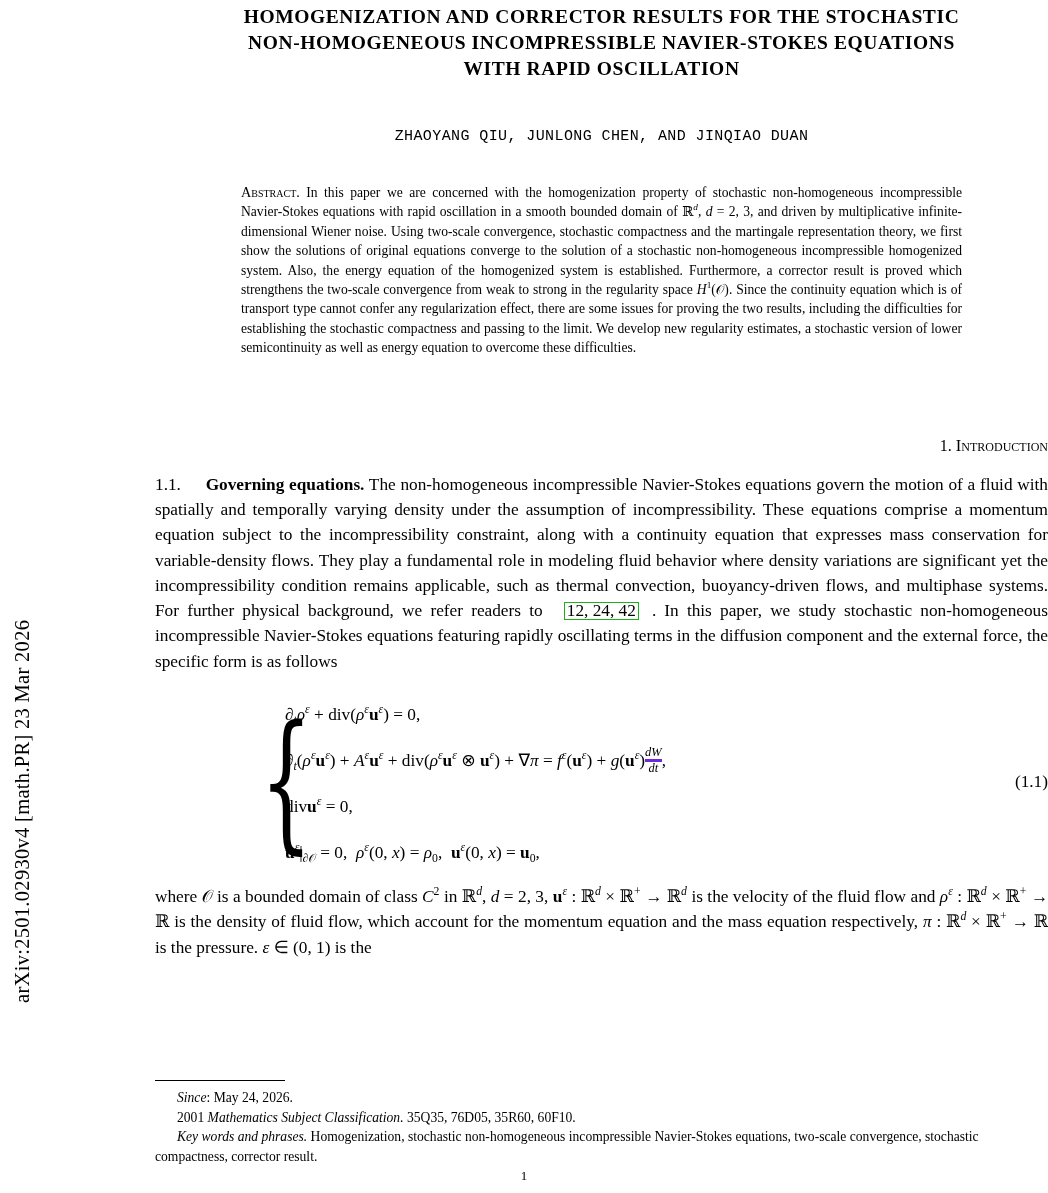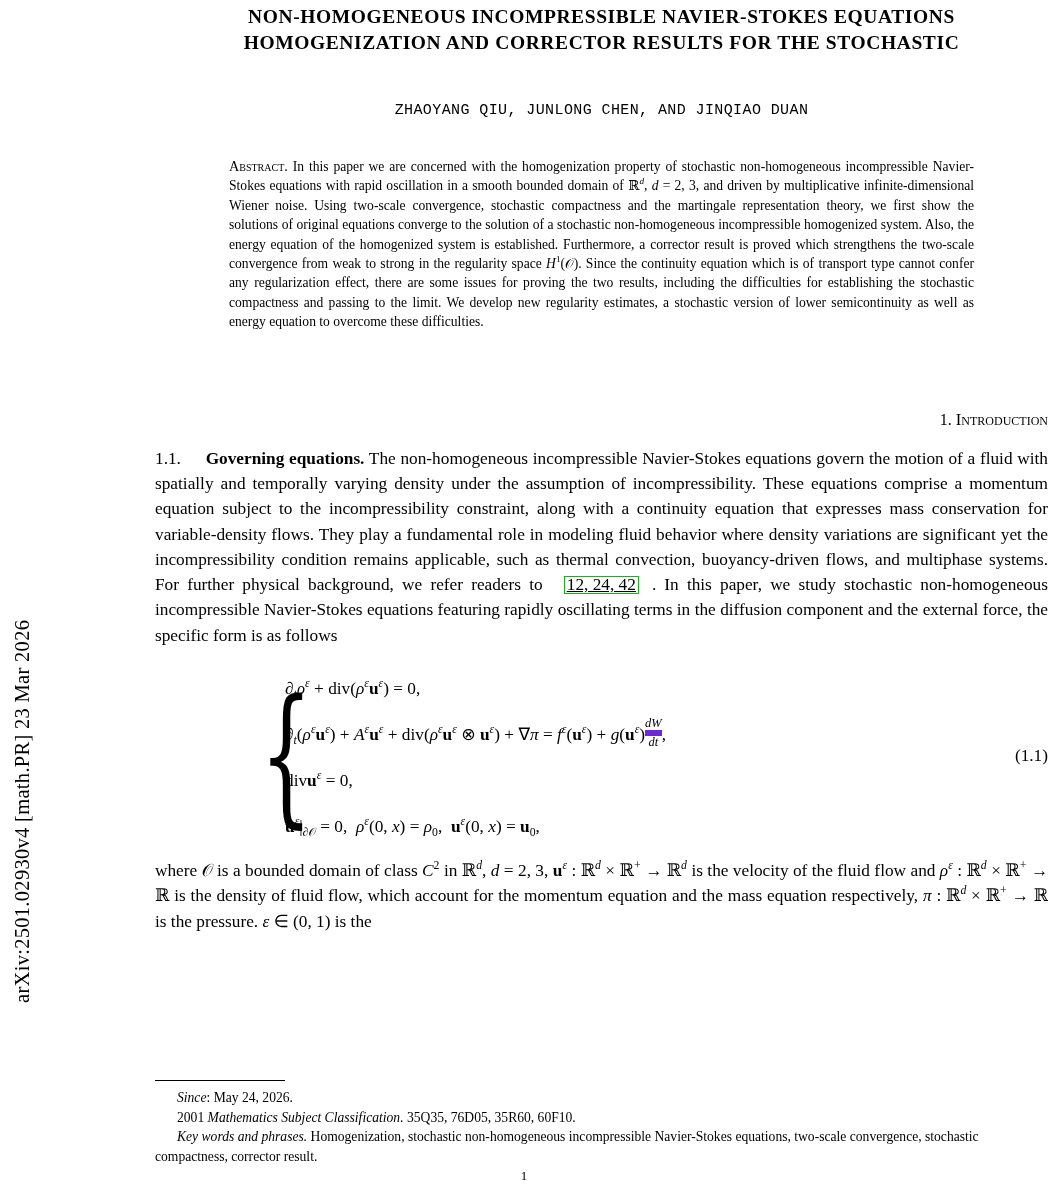--- a/index.html
+++ b/index.html
@@ -74,21 +74,21 @@
     width: 745px;
     font-size: 13.6px;
     line-height: 19.4px;
     text-align: justify;
     text-justify: inter-word;
   }
   .abstract .head {
     font-variant: small-caps;
     font-size: 14.2px;
   }
-  .abstract p { margin: 0; }
+  .abstract p { margin: 12px; }
 
   .section-head {
     text-align: right;
     margin-top: 78px;
     font-size: 16px;
   }
   .section-head .num { font-variant: normal; }
   .section-head .nm { font-variant: small-caps; font-size: 16.5px; }
 
   .body-text {
@@ -101,21 +101,20 @@
   .body-text p { margin: 0; }
   .subhead { font-weight: bold; margin-left: 20px; }
 
   .cite-box {
     display: inline-block;
     border: 1.4px solid #19b319;
     padding: 0px 2px;
     line-height: 16px;
     margin: 0 13px;
     vertical-align: baseline;
-    text-decoration: underline;
   }
   .cite-box .lnk { color: #000; }
 
   
   .equation-wrap {
     position: relative;
     margin-top: 12px;
     min-height: 192px;
   }
   .eq-brace {
@@ -183,37 +182,38 @@
   .bf { font-weight: bold; }
   sub, sup { font-size: 0.68em; line-height: 0; }
   .frac {
     display: inline-block;
     vertical-align: -0.45em;
     text-align: center;
     font-size: 0.72em;
     line-height: 1.05;
   }
   .frac .n { display: block; text-align: center; }
-  .frac .d { display: block; border-top: 6px solid #6d28d9; }
+  .frac .d { display: block; border-top: 3px solid #6d28d9; }
   .bb { font-family: "DejaVu Serif", serif; }
 </style>
 </head>
 <body>
 
 <div class="page">
 
   <div class="arxiv-stamp">
     <div class="txt">arXiv:2501.02930v4  [math.PR]  23 Mar 2026</div>
   </div>
 
   <div class="content">
 
     <div class="title">
+      <span class="line">HOMOGENIZATION AND CORRECTOR RESULTS FOR THE STOCHASTIC</span>
       <span class="line">NON-HOMOGENEOUS INCOMPRESSIBLE NAVIER-STOKES EQUATIONS</span>
-      <span class="line">HOMOGENIZATION AND CORRECTOR RESULTS FOR THE STOCHASTIC</span>
+      <span class="line">WITH RAPID OSCILLATION</span>
     </div>
 
     <div class="authors">ZHAOYANG QIU, JUNLONG CHEN, AND JINQIAO DUAN</div>
 
     <div class="abstract">
       <p>
         <span class="head">Abstract.</span>
         <span>
           In this paper we are concerned with the homogenization property of stochastic
           non-homogeneous incompressible Navier-Stokes equations with rapid oscillation in a smooth

